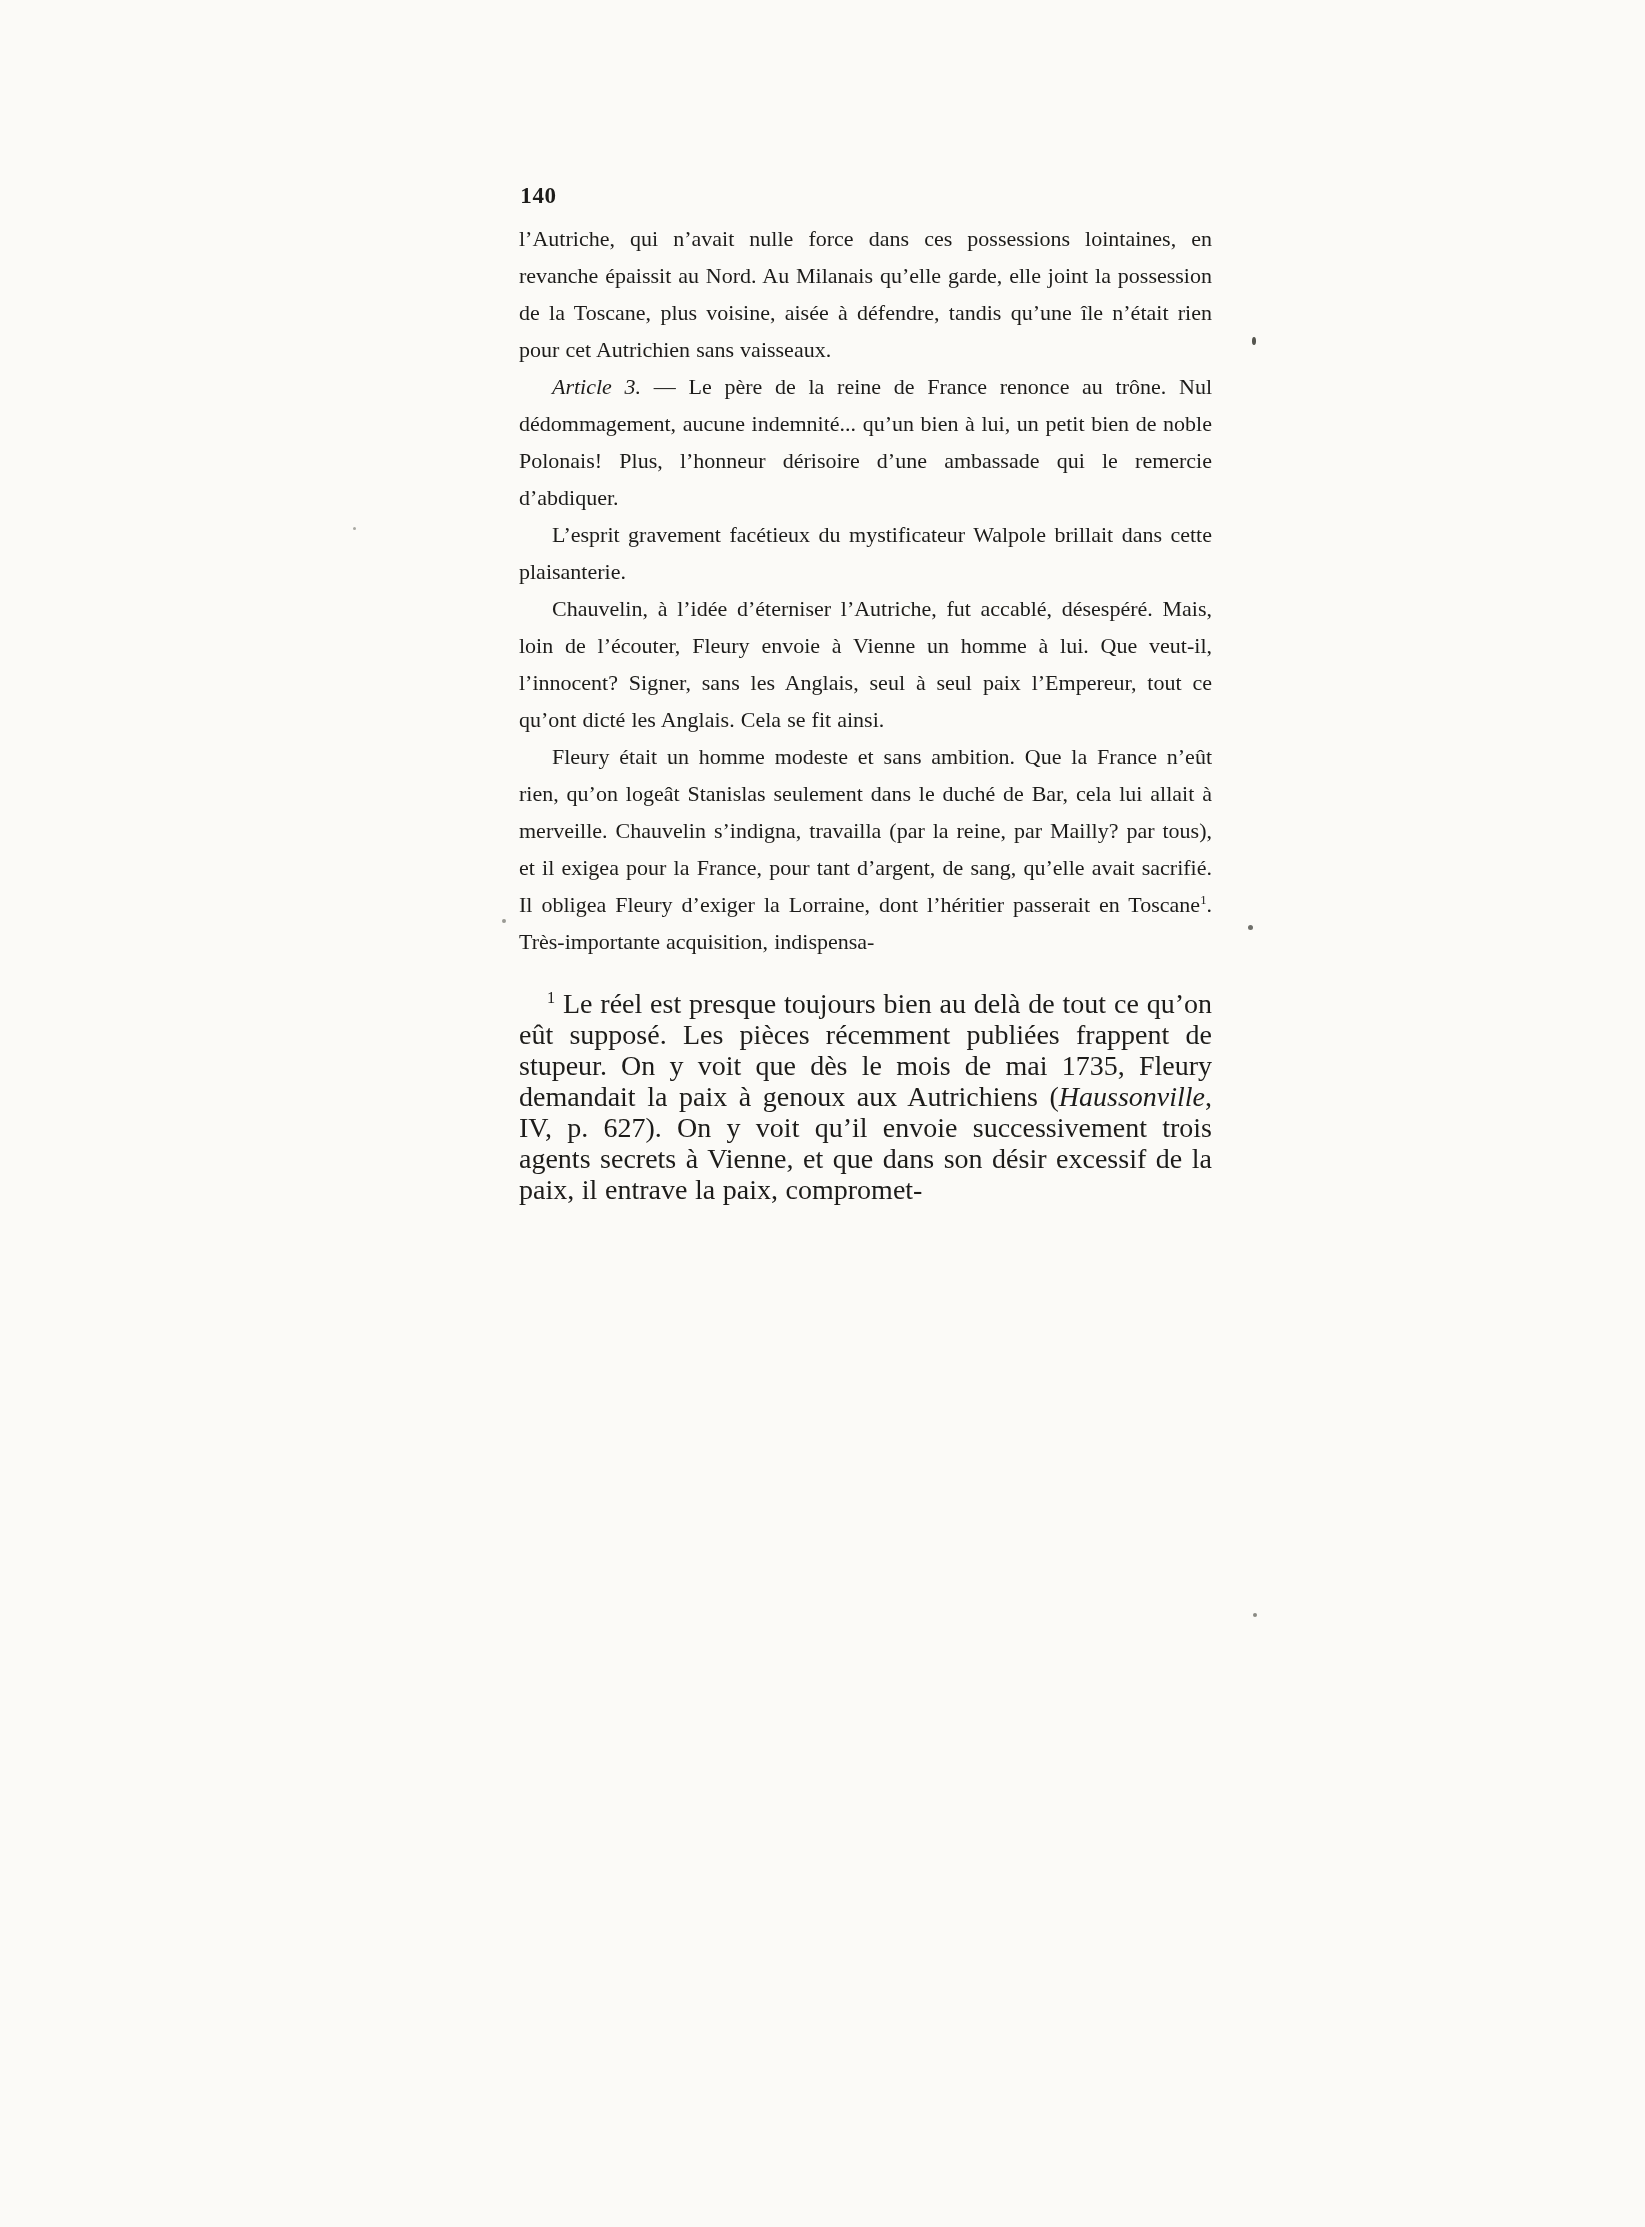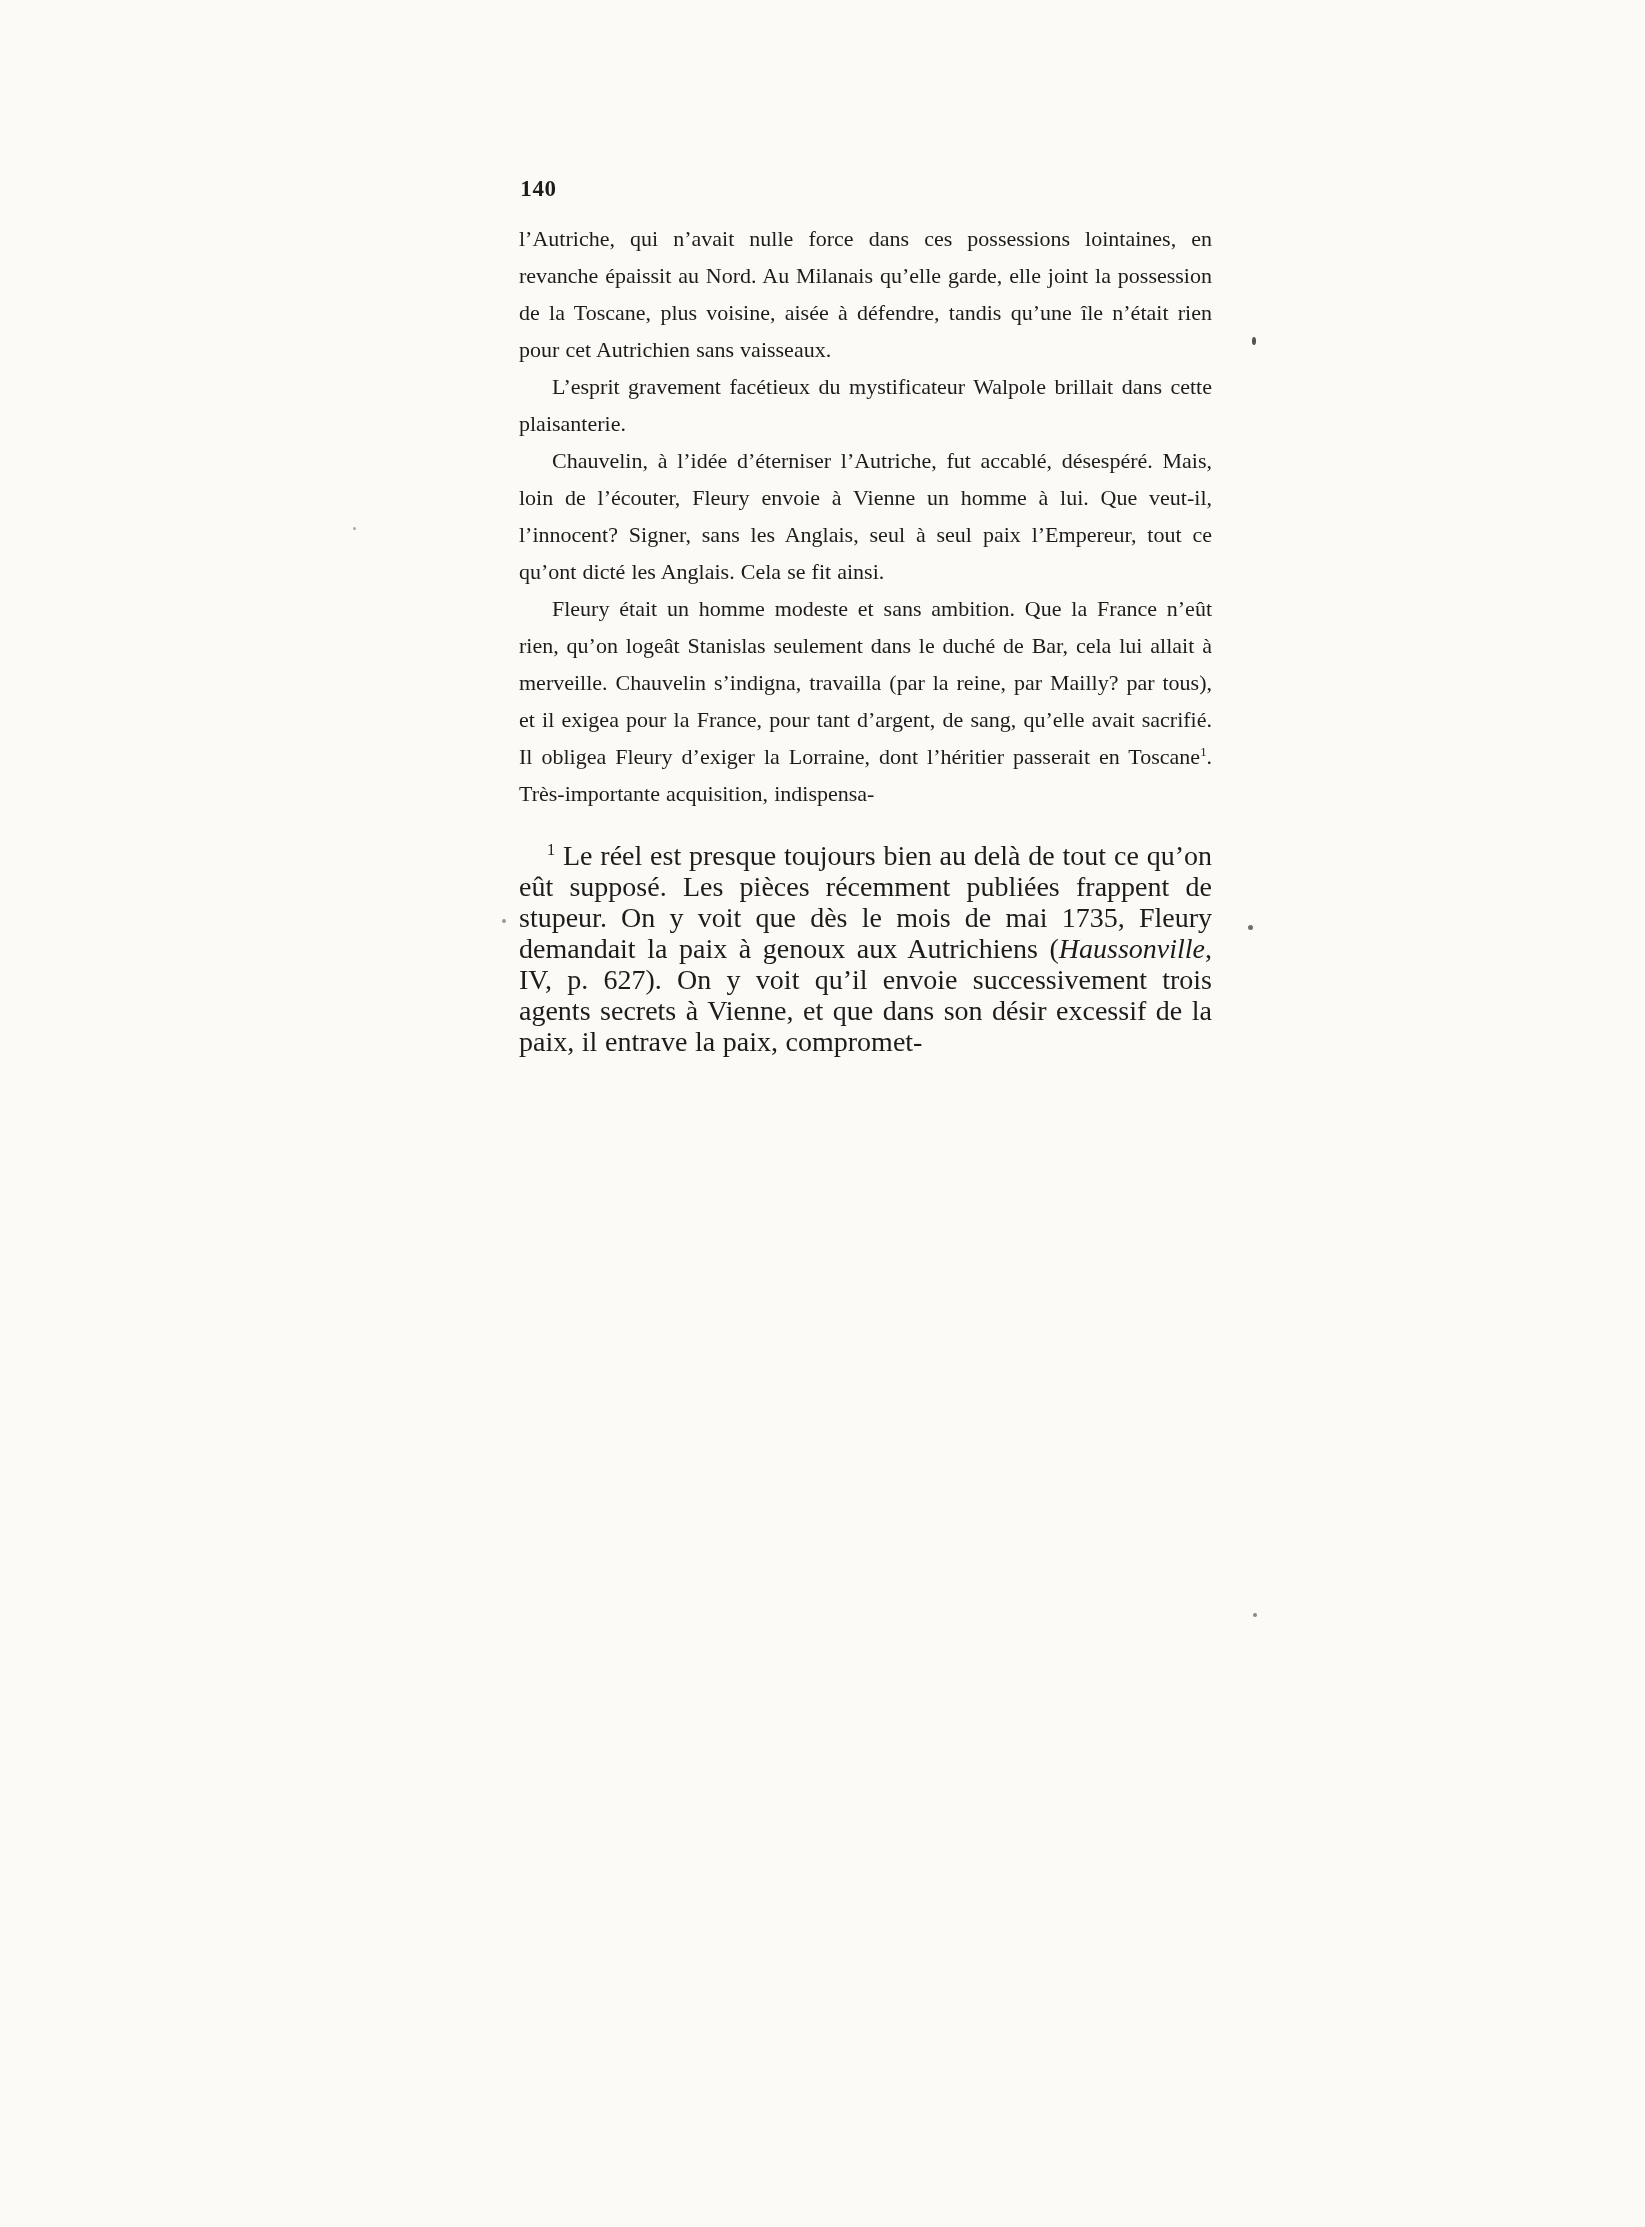--- a/index.html
+++ b/index.html
@@ -17,21 +17,21 @@
     width: 693px;
   }
   .running-head {
     position: relative;
     height: 32px;
     font-size: 23px;
   }
   .page-number {
     position: absolute;
     left: 1.3px;
-    top: 5px;
+    top: 12px;
     letter-spacing: 0.6px;
     font-weight: 600;
   }
   .head-title {
     display: block;
     text-align: center;
     letter-spacing: 1.9px;
     font-size: 22px;
     font-weight: 600;
   }
@@ -73,20 +73,21 @@
 <body style="background: rgb(251, 250, 247); color: rgb(29, 28, 26);">
 
 <div class="scan-area">
 
   <header class="running-head">
     <span class="page-number">140</span>
   </header>
 
   <main class="body-text" id="body-text">
       <p class="para"><span class="seg-normal">l’Autriche, qui n’avait nulle force dans ces possessions lointaines, en revanche épaissit au Nord. Au Milanais qu’elle garde, elle joint la possession de la Toscane, plus voisine, aisée à défendre, tandis qu’une île n’était rien pour cet Autrichien sans vaisseaux.</span></p>
+      <p class="para indent"><span class="seg-italic">Article 3.</span><span class="seg-normal"> — Le père de la reine de France renonce au trône. Nul dédommagement, aucune indemnité... qu’un bien à lui, un petit bien de noble Polonais! Plus, l’honneur dérisoire d’une ambassade qui le remercie d’abdiquer.</span></p>
       <p class="para indent"><span class="seg-normal">L’esprit gravement facétieux du mystificateur Walpole brillait dans cette plaisanterie.</span></p>
       <p class="para indent"><span class="seg-normal">Chauvelin, à l’idée d’éterniser l’Autriche, fut accablé, désespéré. Mais, loin de l’écouter, Fleury envoie à Vienne un homme à lui. Que veut-il, l’innocent? Signer, sans les Anglais, seul à seul paix l’Empereur, tout ce qu’ont dicté les Anglais. Cela se fit ainsi.</span></p>
       <p class="para indent"><span class="seg-normal">Fleury était un homme modeste et sans ambition. Que la France n’eût rien, qu’on logeât Stanislas seulement dans le duché de Bar, cela lui allait à merveille. Chauvelin s’indigna, travailla (par la reine, par Mailly? par tous), et il exigea pour la France, pour tant d’argent, de sang, qu’elle avait sacrifié. Il obligea Fleury d’exiger la Lorraine, dont l’héritier passerait en Toscane</span><span class="seg-sup">1</span><span class="seg-normal">. Très-importante acquisition, indispensa-</span></p>
     </main>
 
   <section class="footnote-section" id="footnote">
       <p class="para indent"><span class="seg-sup">1</span><span class="seg-normal"> Le réel est presque toujours bien au delà de tout ce qu’on eût supposé. Les pièces récemment publiées frappent de stupeur. On y voit que dès le mois de mai 1735, Fleury demandait la paix à genoux aux Autrichiens (</span><span class="seg-italic">Haussonville</span><span class="seg-normal">, IV, p. 627). On y voit qu’il envoie successivement trois agents secrets à Vienne, et que dans son désir excessif de la paix, il entrave la paix, compromet-</span></p>
     </section>
 
 </div>

